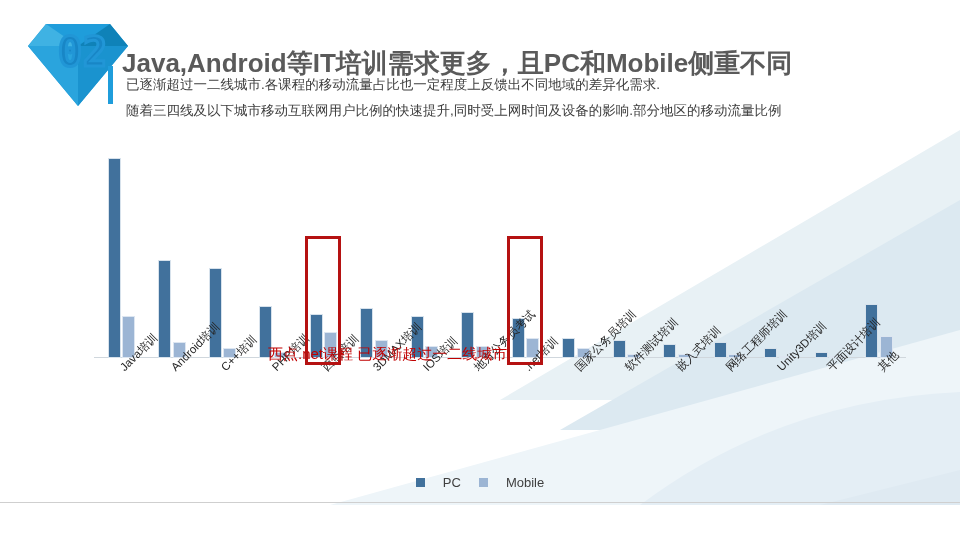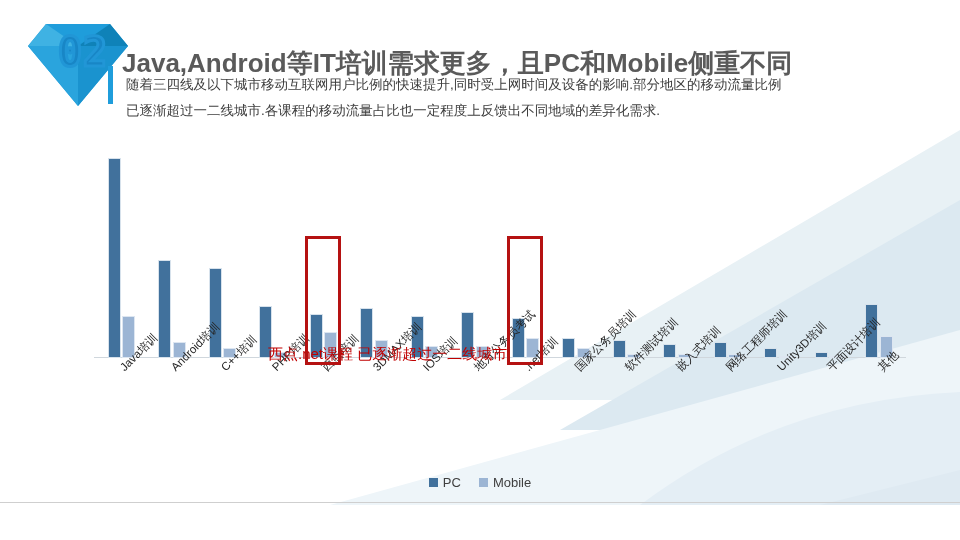--- a/index.html
+++ b/index.html
@@ -151,21 +151,21 @@
     left: 0;
     top: 335px;
     width: 960px;
     display: flex;
     justify-content: center;
     align-items: center;
     gap: 18px;
     font-size: 13px;
     color: #3f3f3f;
   }
-  .legend-item { display: flex; align-items: center; gap: 5px; }
+  .legend-item { display: flex; align-items: center; gap: 18px; }
   .legend-swatch { width: 9px; height: 9px; display: inline-block; }
 
   
   .footer-rule {
     position: absolute;
     left: 0;
     top: 502px;
     width: 960px;
     height: 1px;
     background: #cfcfcf;
@@ -201,22 +201,22 @@
       <polygon points="4,40 54,40 54,100" fill="#2aa4dd"></polygon>
       <polygon points="104,40 54,40 54,100" fill="#1a93cf"></polygon>
     </svg>
     <div class="badge-num badge-hollow">02</div>
   </div>
 
   <div class="title">Java,Android等IT培训需求更多，且PC和Mobile侧重不同</div>
   <div class="title-rule"></div>
 
   <div class="subtitle">
+    <div>已逐渐超过一二线城市.各课程的移动流量占比也一定程度上反馈出不同地域的差异化需求.</div>
     <div>随着三四线及以下城市移动互联网用户比例的快速提升,同时受上网时间及设备的影响.部分地区的移动流量比例</div>
-    <div>已逐渐超过一二线城市.各课程的移动流量占比也一定程度上反馈出不同地域的差异化需求.</div>
   </div>
 
   <div class="chart-area">
     <div class="axis-line"></div>
     <div class="plot" id="plot">
         <div class="bar-group" style="left: 0px; width: 50.5px;">
           <div class="bar pc" title="Java培训 · PC: 100" style="height: 200px; width: 13px; left: 11.5px; background: rgb(65, 113, 156);"></div>
           <div class="bar mob" title="Java培训 · Mobile: 21" style="height: 42px; width: 13px; left: 26px; background: rgb(156, 181, 212);"></div>
         </div>
         <div class="bar-group" style="left: 50.5px; width: 50.5px;">

